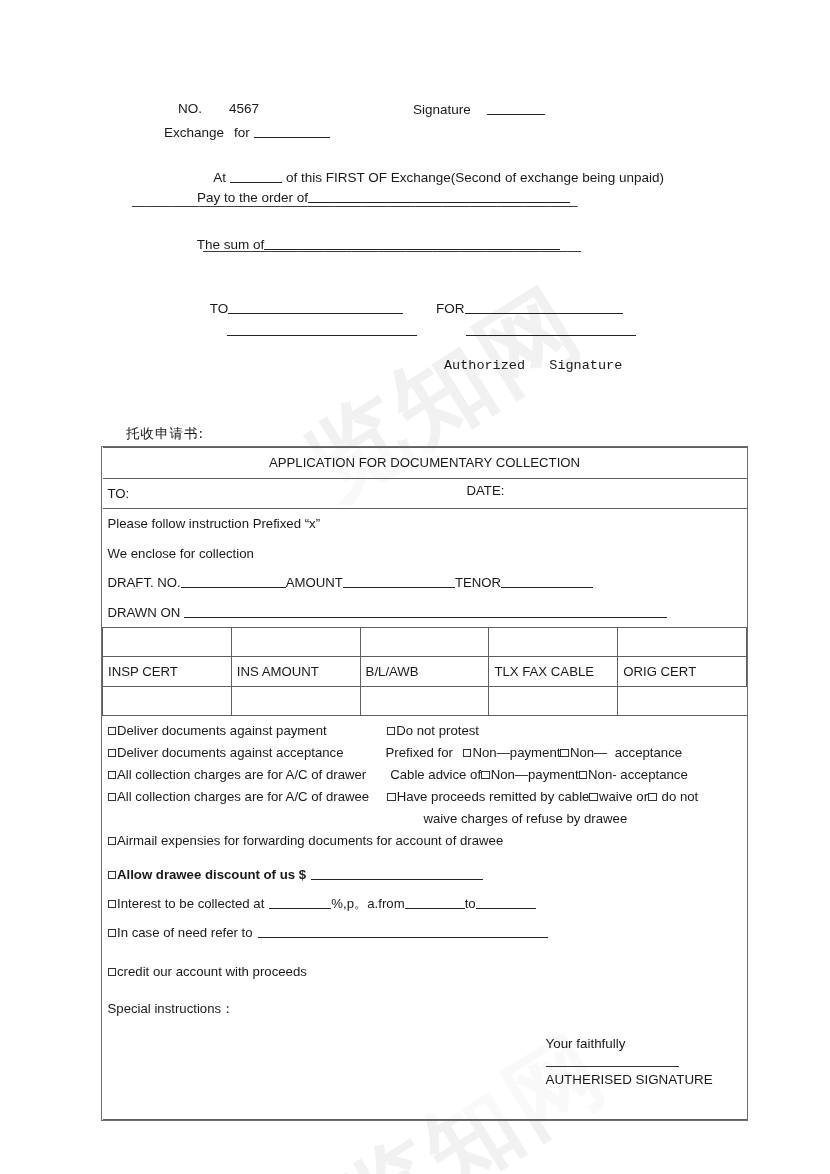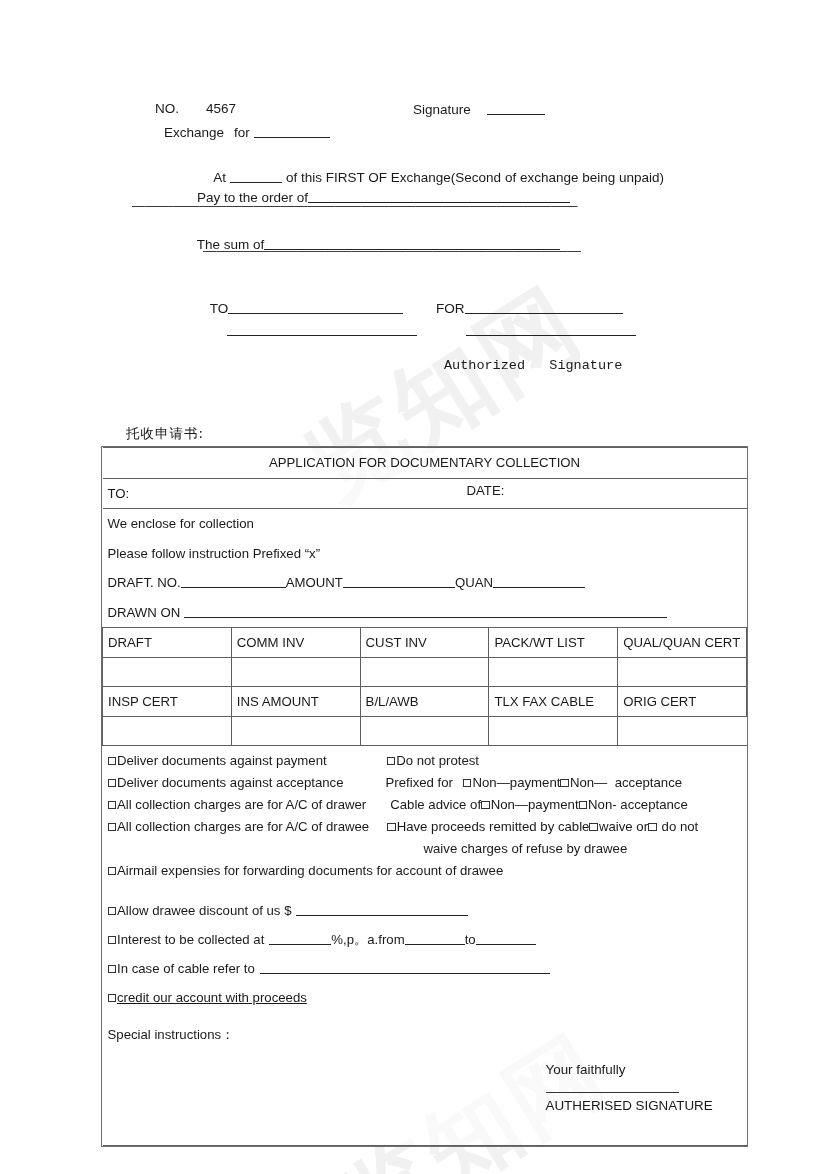--- a/index.html
+++ b/index.html
@@ -194,21 +194,21 @@
 
 <div id="page">
 
   <div class="watermark wm-mid">览知网</div>
   <div class="watermark wm-bottom">览知网</div>
 
   <div id="content">
 
     <div class="boe">
 
-      <div class="row" style="left:125px; top:84px;">
+      <div class="row" style="left:148px; top:84px;">
         <span>NO.</span><span class="pad-col" style="width:27px"></span><span>4567</span>
       </div>
 
       <div class="row" style="left:383px; top:84px;">
         <span>Signature</span><span class="pad-col" style="width:16px"></span><span class="ul" style="width:58px"></span>
       </div>
 
       <div class="row" style="left:134px; top:107px;">
         <span>Exchange</span><span class="pad-col" style="width:10px"></span><span>for</span><span class="pad-col" style="width:4px"></span><span class="ul" style="width:76px"></span>
       </div>
@@ -258,46 +258,39 @@
         </tr>
         <tr>
           <td colspan="5" class="to-cell noborder-side">
             <span>TO:</span>
             <span class="date-pos">DATE:</span>
           </td>
         </tr>
 
         <tr>
           <td colspan="5" class="body-cell noborder-side">
+            <div class="line-text">Please follow instruction Prefixed “x”</div>
+          </td>
+        </tr>
+        <tr>
+          <td colspan="5" class="body-cell noborder-side">
             <div class="line-text">We enclose for collection</div>
           </td>
         </tr>
         <tr>
           <td colspan="5" class="body-cell noborder-side">
-            <div class="line-text">Please follow instruction Prefixed “x”</div>
-          </td>
-        </tr>
-        <tr>
-          <td colspan="5" class="body-cell noborder-side">
-            <div class="line-text"><span>DRAFT. NO.</span><span class="ul" style="width:105px"></span><span>AMOUNT</span><span class="ul" style="width:112px"></span><span>QUAN</span><span class="ul" style="width:92px"></span></div>
+            <div class="line-text"><span>DRAFT. NO.</span><span class="ul" style="width:105px"></span><span>AMOUNT</span><span class="ul" style="width:112px"></span><span>TENOR</span><span class="ul" style="width:92px"></span></div>
           </td>
         </tr>
         <tr>
           <td colspan="5" class="body-cell noborder-side">
             <div class="line-text"><span>DRAWN ON</span><span class="pad-col" style="width:4px"></span><span class="ul" style="width:483px"></span></div>
           </td>
         </tr>
 
-        <tr class="doc-hdr">
-          <td style="width:118px">DRAFT</td>
-          <td style="width:120px">COMM INV</td>
-          <td style="width:119px">CUST INV</td>
-          <td style="width:131px">PACK/WT LIST</td>
-          <td>QUAL/QUAN CERT</td>
-        </tr>
         <tr class="doc-blank">
           <td></td>
           <td></td>
           <td></td>
           <td></td>
           <td></td>
         </tr>
         <tr class="doc-hdr">
           <td>INSP CERT</td>
           <td>INS AMOUNT</td>
@@ -321,27 +314,27 @@
             <div class="instr-line"><span class="cb"></span><span>Deliver documents against acceptance</span><span class="pad-col" style="width:42px"></span><span>Prefixed for</span><span class="pad-col" style="width:10px"></span><span class="cb"></span><span>Non—payment</span><span class="cb"></span><span>Non—  acceptance</span></div>
 
             <div class="instr-line"><span class="cb"></span><span>All collection charges are for A/C of drawer</span><span class="pad-col" style="width:24px"></span><span>Cable advice of</span><span class="cb"></span><span>Non—payment</span><span class="cb"></span><span>Non- acceptance</span></div>
 
             <div class="instr-line"><span class="cb"></span><span>All collection charges are for A/C of drawee</span><span class="pad-col" style="width:18px"></span><span class="cb"></span><span>Have proceeds remitted by cable</span><span class="cb"></span><span>waive or</span><span class="cb"></span><span class="pad-col" style="width:4px"></span><span>do not</span></div>
 
             <div class="instr-line" style="padding-left:316px;">waive charges of refuse by drawee</div>
 
             <div class="instr-line"><span class="cb"></span><span>Airmail expensies for forwarding documents for account of drawee</span></div>
 
-            <div class="instr-line" style="margin-top:18px;"><span class="cb"></span><span>Allow drawee discount of us $</span><span class="pad-col" style="width:5px"></span><span class="ul" style="width:172px"></span></div>
+            <div class="instr-line" style="margin-top:12px;font-weight:bold;"><span class="cb"></span><span>Allow drawee discount of us $</span><span class="pad-col" style="width:5px"></span><span class="ul" style="width:172px"></span></div>
 
             <div class="instr-line" style="margin-top:7px;"><span class="cb"></span><span>Interest to be collected at</span><span class="pad-col" style="width:5px"></span><span class="ul" style="width:62px"></span><span>%,p。a.from</span><span class="ul" style="width:60px"></span><span>to</span><span class="ul" style="width:60px"></span></div>
 
-            <div class="instr-line" style="margin-top:7px;"><span class="cb"></span><span>In case of cable refer to</span><span class="pad-col" style="width:5px"></span><span class="ul" style="width:290px"></span></div>
-
-            <div class="instr-line" style="margin-top:7px;text-decoration:underline;"><span class="cb"></span><span>credit our account with proceeds</span></div>
+            <div class="instr-line" style="margin-top:7px;"><span class="cb"></span><span>In case of need refer to</span><span class="pad-col" style="width:5px"></span><span class="ul" style="width:290px"></span></div>
+
+            <div class="instr-line" style="margin-top:17px;"><span class="cb"></span><span>credit our account with proceeds</span></div>
 
             <div class="instr-line" style="margin-top:15px;">Special instructions：</div>
 
             <div class="sig-block">
               <div>Your faithfully</div>
               <div class="sig-rule"></div>
               <div>AUTHERISED SIGNATURE</div>
             </div>
             <div class="tail-space"></div>
 

